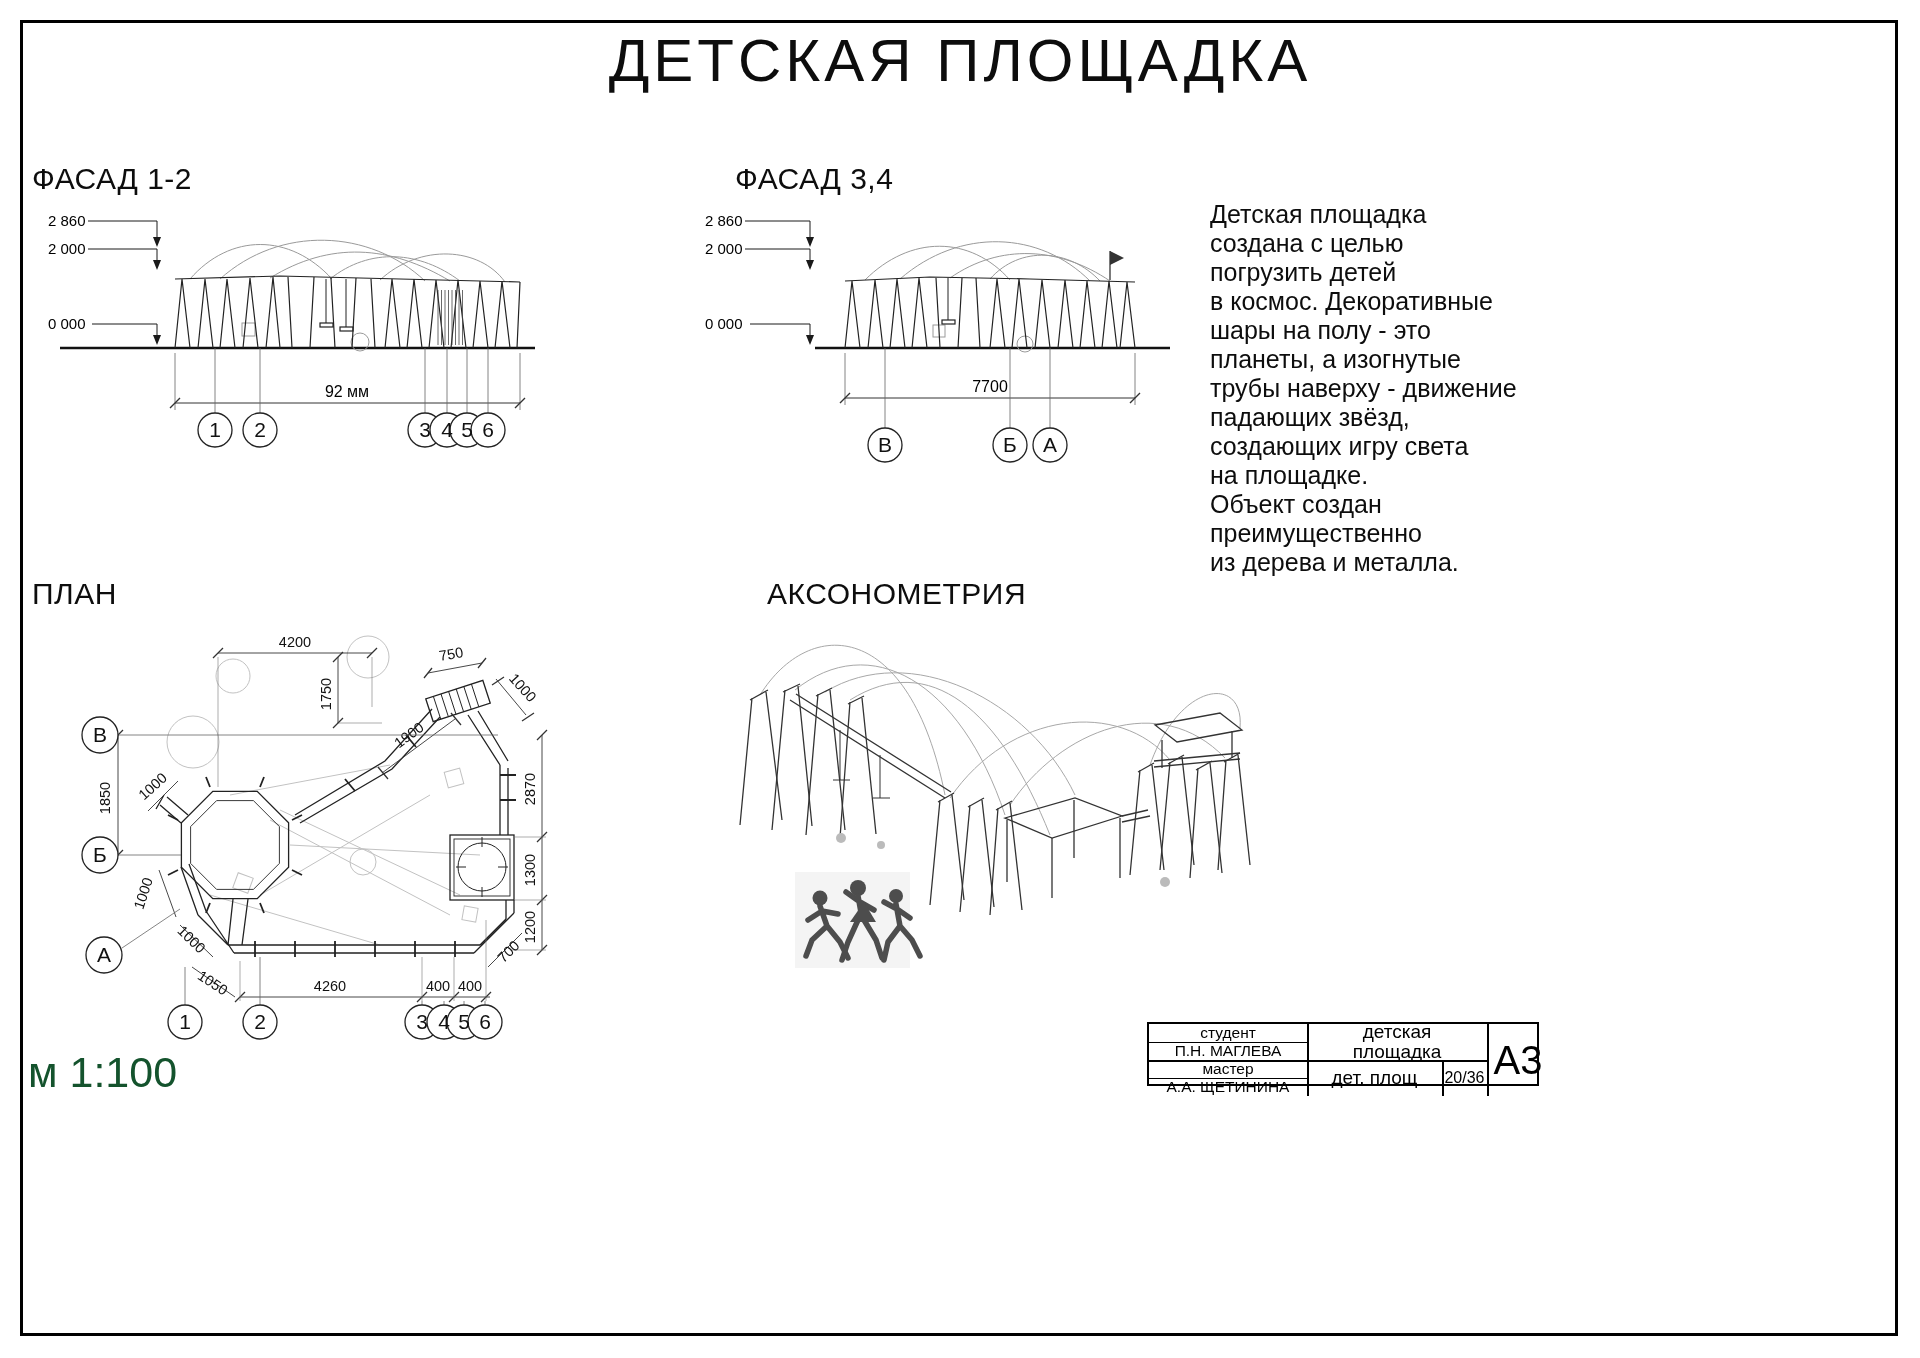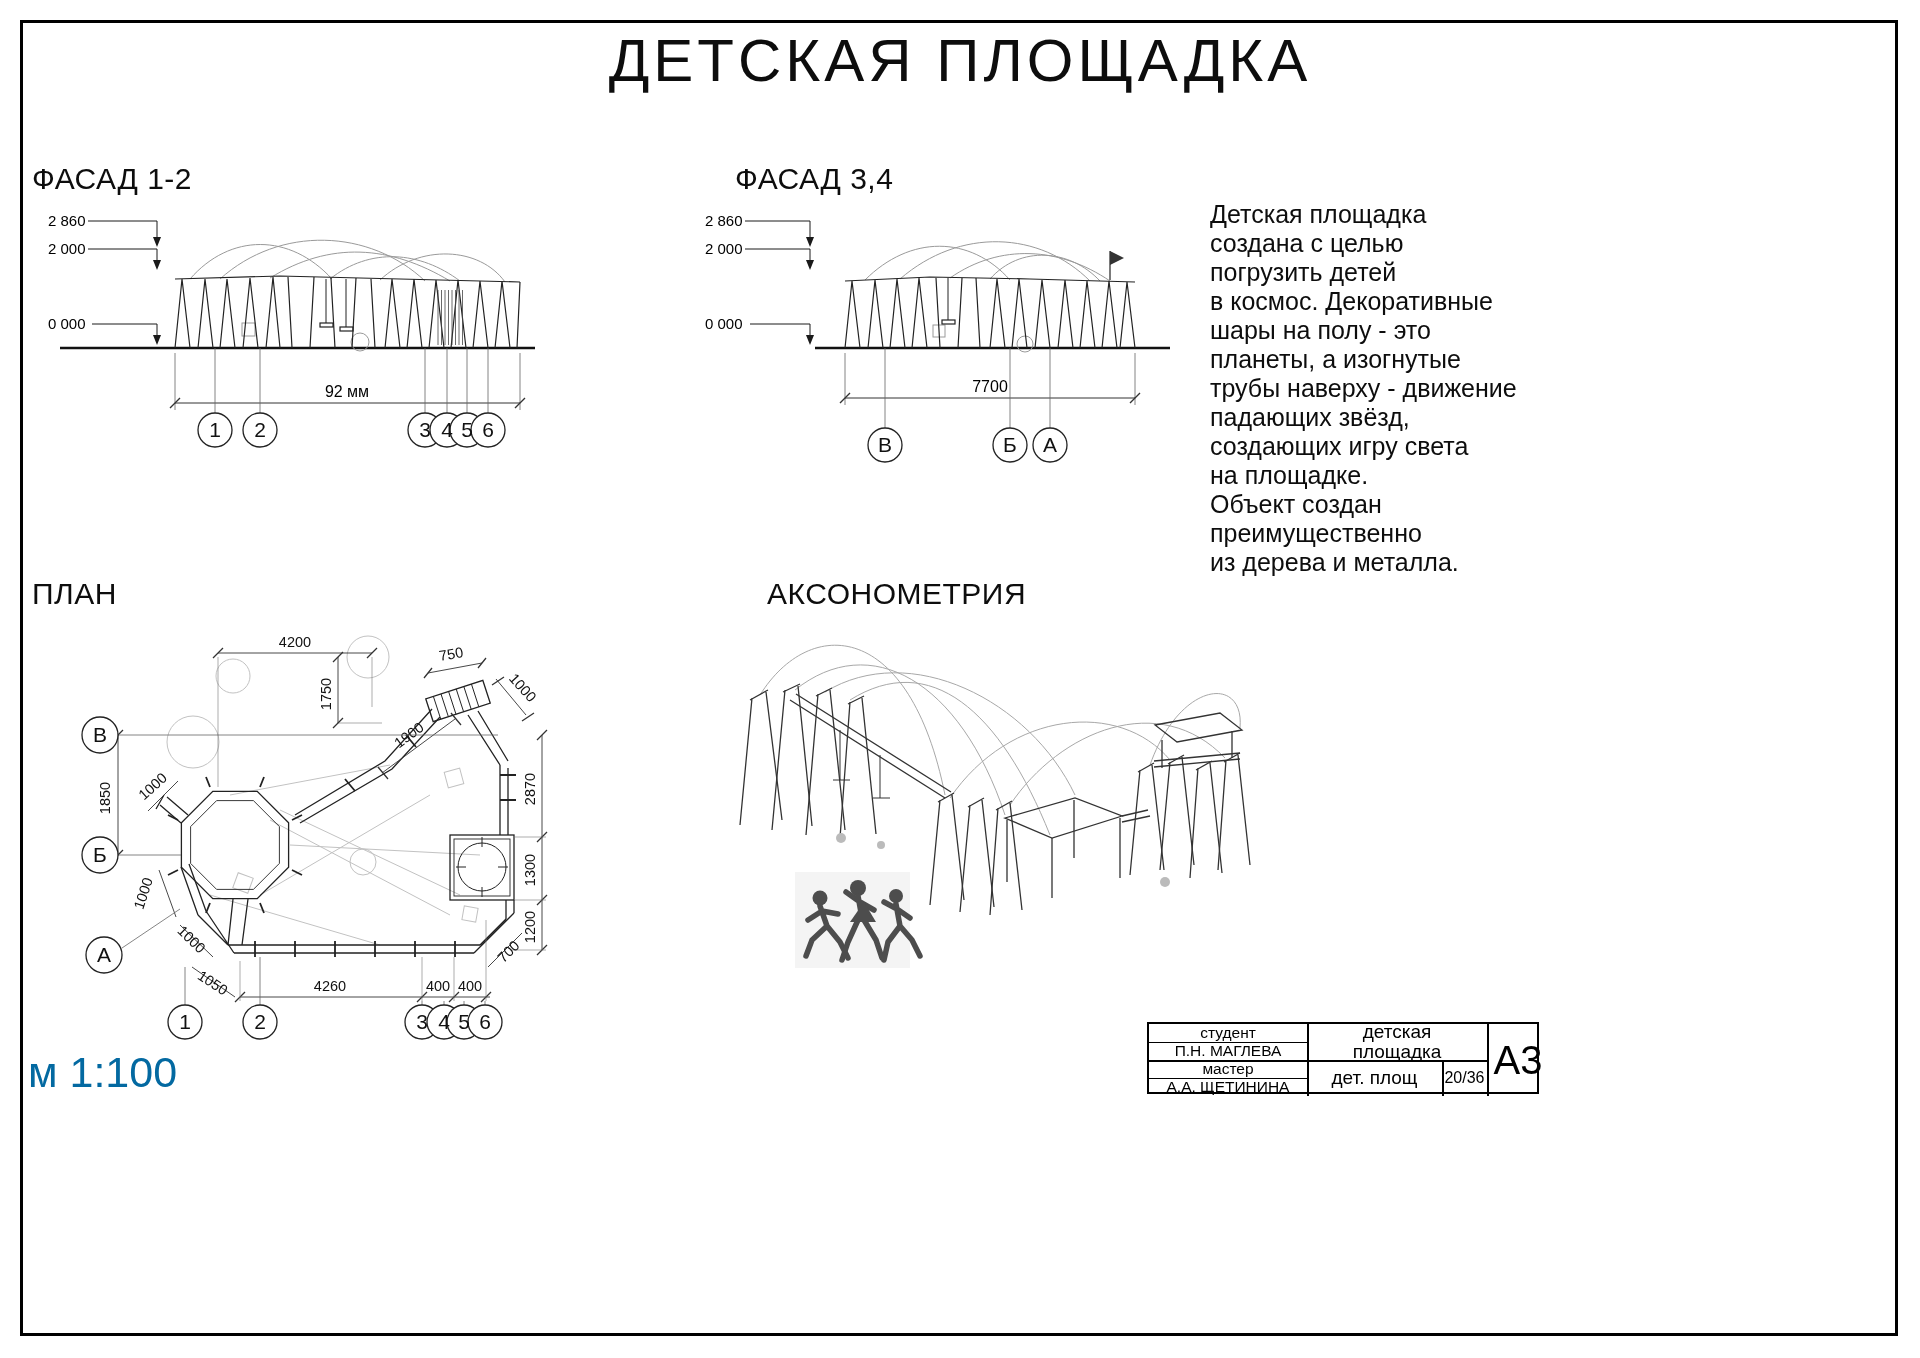--- a/index.html
+++ b/index.html
@@ -6,25 +6,25 @@
   html,body { background:#fff; font-family:"Liberation Sans",sans-serif; color:#111; }
   .sheet { position:relative; width:1920px; height:1358px; background:#fff; overflow:hidden; }
   .frame { position:absolute; left:20px; top:20px; width:1878px; height:1316px; border:3px solid #000; pointer-events:none; }
   .title { position:absolute; top:26px; left:0; width:100%; text-align:center; font-size:60px; font-weight:400; letter-spacing:4px; color:#0d0d0d; white-space:nowrap; }
   .sec-label { position:absolute; font-size:30px; font-weight:400; letter-spacing:0.5px; color:#0d0d0d; }
   .lbl-f12 { left:32px;  top:162px; }
   .lbl-f34 { left:735px; top:162px; }
   .lbl-plan { left:32px;  top:577px;text-align:center; }
   .lbl-axon { left:767px; top:577px; }
   .description { position:absolute; left:1210px; top:200px; width:350px; font-size:25px; line-height:1.16; white-space:pre-line; color:#0d0d0d; }
-  .scale { position:absolute; left:28px; top:1048px; font-size:43px; font-weight:400; color:#0369a1; }
+  .scale { position:absolute; left:28px; top:1048px; font-size:43px; font-weight:400; color:#14532d; }
   .svg-abs { position:absolute; }
   svg text { font-family:"Liberation Sans",sans-serif; }
   
-  .tb { position:absolute; left:1147px; top:1022px; width:392px; height:72px; border:2.5px solid #000; background:#fff; }
+  .tb { position:absolute; left:1147px; top:1022px; width:392px; height:64px; border:2.5px solid #000; background:#fff; }
   .tb-line { position:absolute; background:#000; }
   .tb-cell { position:absolute; display:flex; align-items:center; justify-content:center; font-size:15.5px; color:#000; text-align:center; line-height:1.05; }
   .tb-project { flex-direction:column; font-size:19px;text-align:right; }
   .tb-doc { font-size:19px;text-align:right; }
   .tb-sheet { font-size:16px; }
   .tb-format { font-size:40px;padding-left:8px; }
 </style>
 </head>
 <body>
 

